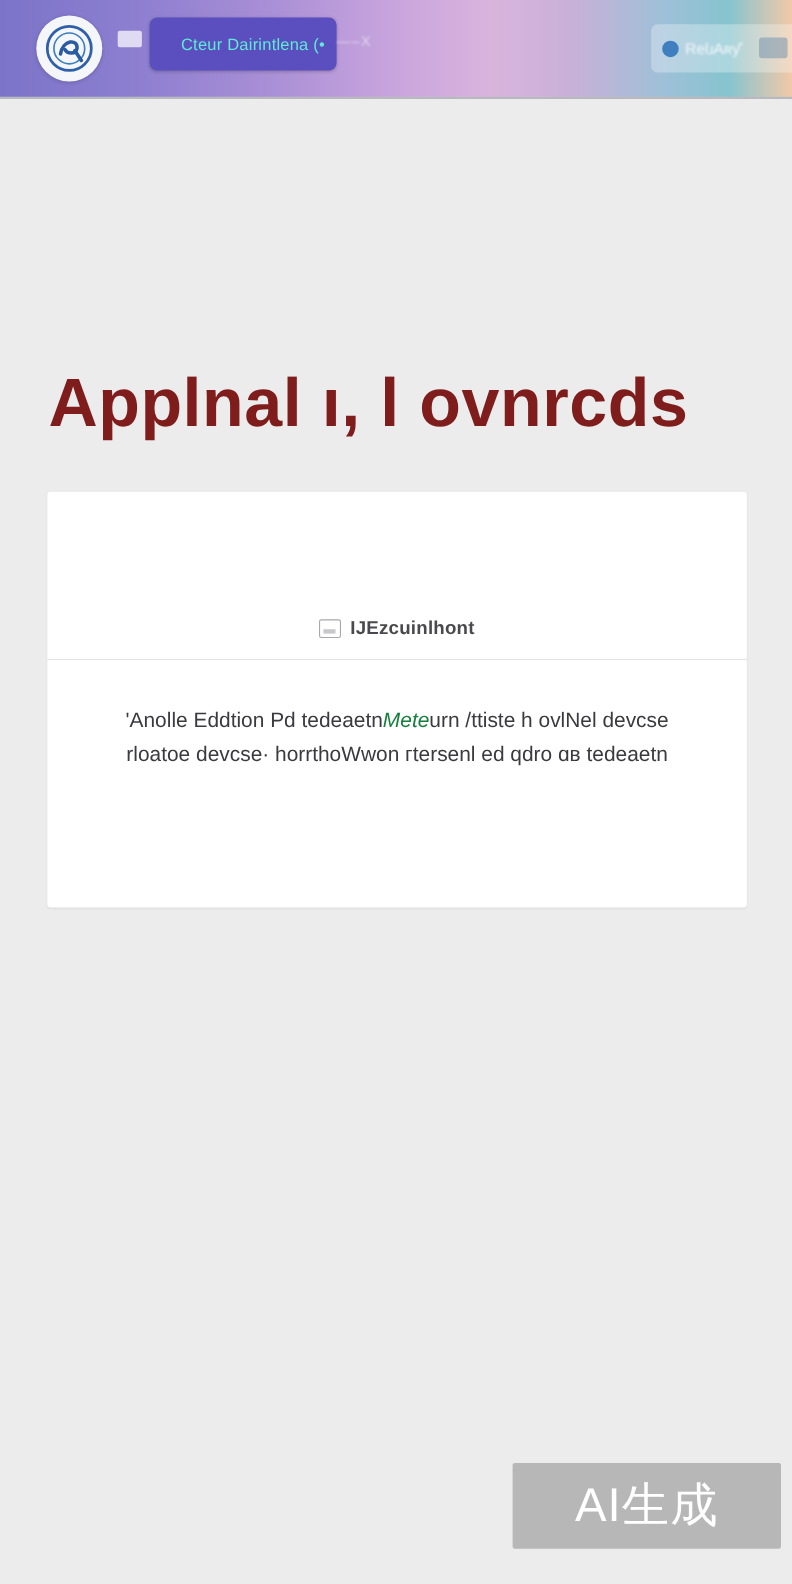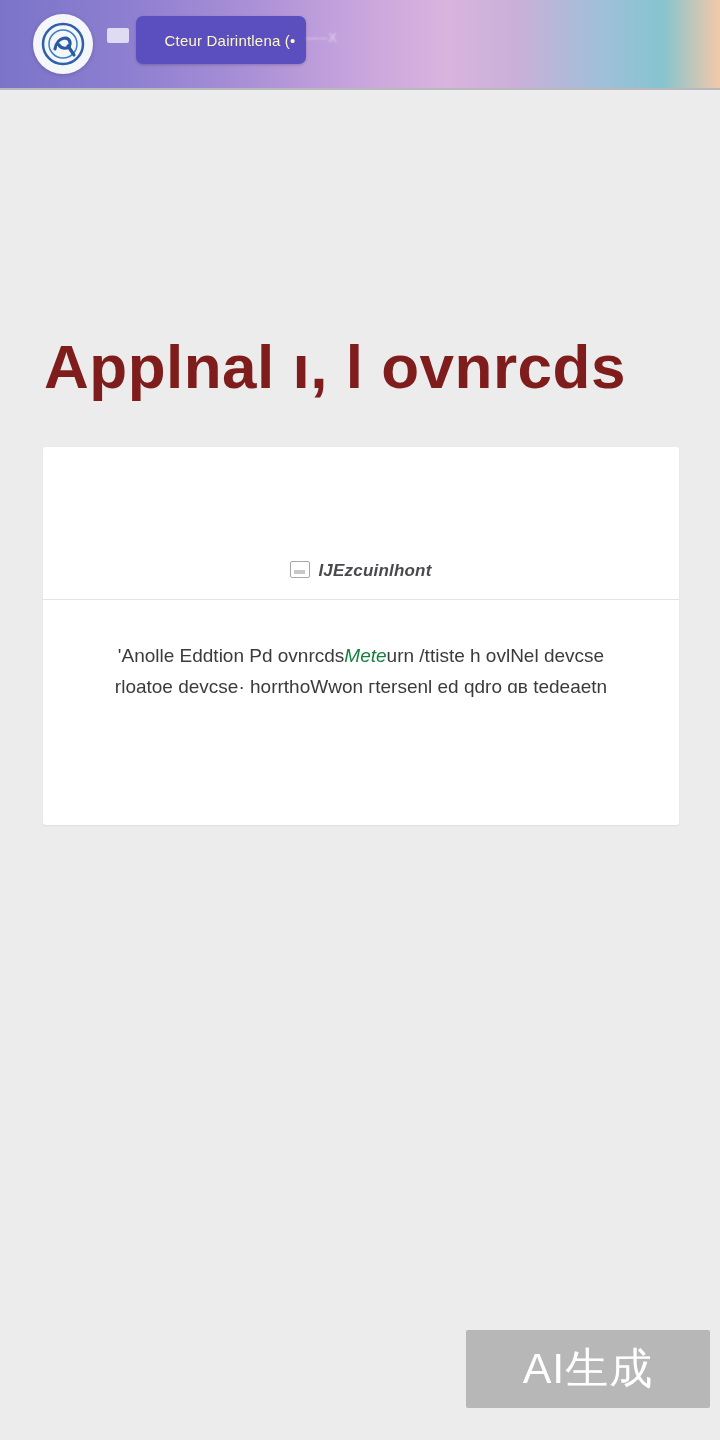--- a/index.html
+++ b/index.html
@@ -71,21 +71,21 @@
     width: 170px;
     height: 48px;
     border-radius: 7px;
     background: #5b4fc0;
     box-shadow: 0 1px 3px rgba(0,0,0,.2);
     display: flex;
     align-items: center;
     justify-content: center;
   }
   .nav-pill-label {
-    color: #fef9c3;
+    color: #5eead4;
     font-size: 15px;
     letter-spacing: .2px;
     white-space: nowrap;
     filter: blur(0.5px);
     margin-left: 18px;
   }
 
   .nav-ghost {
     position: absolute;
     left: 306px;
@@ -175,23 +175,23 @@
     height: 153px;
     border-bottom: 1px solid #e3e3e5;
     display: flex;
     align-items: flex-end;
     justify-content: center;
     padding-bottom: 18px;
     box-sizing: border-box;
   }
   .card-header-row {
     display: flex;
+    align-items: center;
     gap: 8px;
     filter: blur(0.55px);
-    font-style: italic;
   }
   .card-header-icon {
     width: 18px;
     height: 15px;
     border: 1.5px solid #8b8b90;
     border-radius: 2px;
     opacity: .75;
     position: relative;
   }
   .card-header-icon::after {
@@ -267,39 +267,44 @@
     </div>
 
     <div class="small-tile"></div>
 
     <div class="nav-pill">
       <span class="nav-pill-label">Cteur Dairintlena (•</span>
     </div>
 
     <div class="nav-ghost">—–X</div>
 
+    <div class="account-chip">
+      <span class="chip-dot"></span>
+      <span class="chip-label">RelɹAʀƴ</span>
+      <span class="chip-tail"></span>
+    </div>
 
   </div>
 </div>
 <div class="topbar-divider"></div>
 
 <h1 class="page-title">Applnal ı,  l ovnrcds</h1>
 
 <div class="card">
 
   <div class="card-header">
     <div class="card-header-row">
       <span class="card-header-icon"></span>
       <span class="card-header-title">IJEzcuinlhont</span>
     </div>
   </div>
 
   <div class="card-body">
     <p>
-      <span>'Anolle Eddtion Pd ovnrcds</span><span class="em">Mete</span><span>urn /ttiste h ovlNel devcse</span>
+      <span>'Anolle Eddtion Pd tedeaetn</span><span class="em">Mete</span><span>urn /ttiste h ovlNel devcse</span>
     </p>
     <p>rloatoe devcse· horrthoWwon гtersenl ed qdro ɑв tedeaetn</p>
   </div>
 
 </div>
 
 <div class="watermark">
   <span>AI生成</span>
 </div>
 

